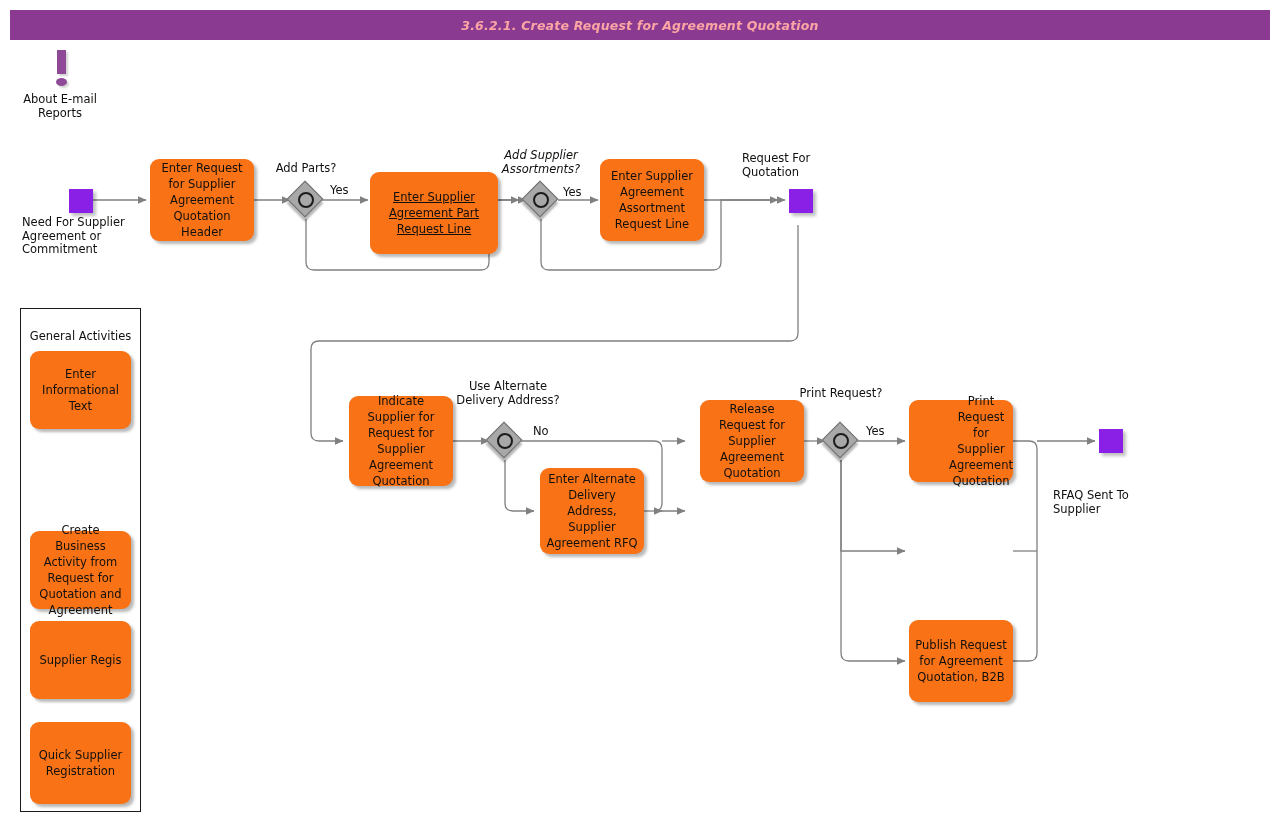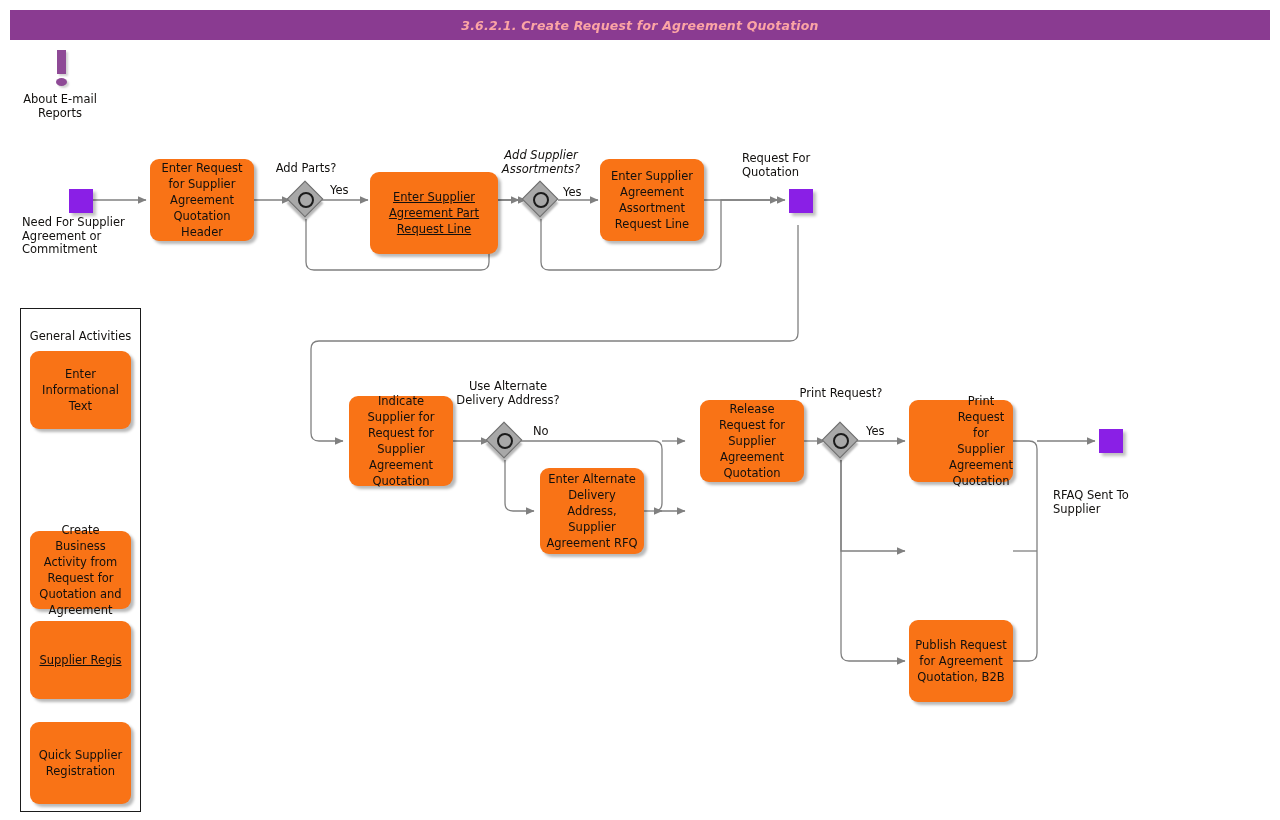--- a/index.html
+++ b/index.html
@@ -218,17 +218,17 @@
 
   <div class="group-box" style="left:20px;top:308px;width:121px;height:504px;">
     <div class="group-title" style="left:0;top:20px;">General Activities</div>
   </div>
 
   <div class="task" style="left:30px;top:351px;width:101px;height:78px;">Enter Informational Text</div>
 
 
   <div class="task" style="left:30px;top:531px;width:101px;height:78px;">Create Business Activity from Request for Quotation and Agreement</div>
 
-  <div class="task" style="left:30px;top:621px;width:101px;height:78px;text-decoration:underline;">Supplier Regis</div>
+  <div class="task" style="left:30px;top:621px;width:101px;height:78px;">Supplier Regis</div>
 
   <div class="task" style="left:30px;top:722px;width:101px;height:82px;">Quick Supplier Registration</div>
 
 </div>
 
 </body></html>

